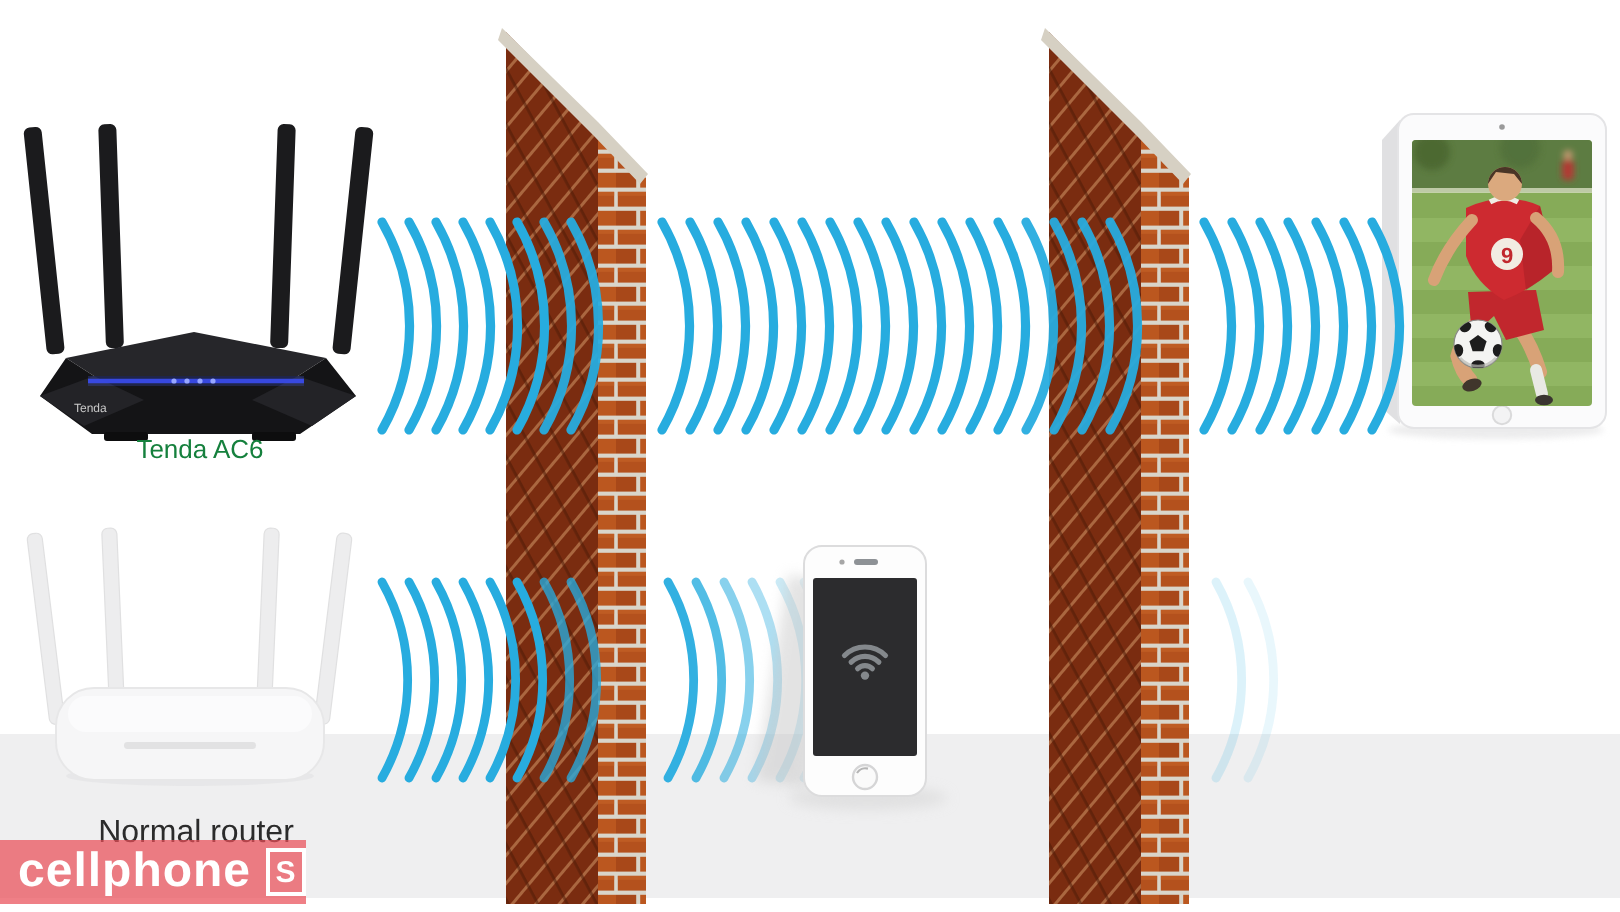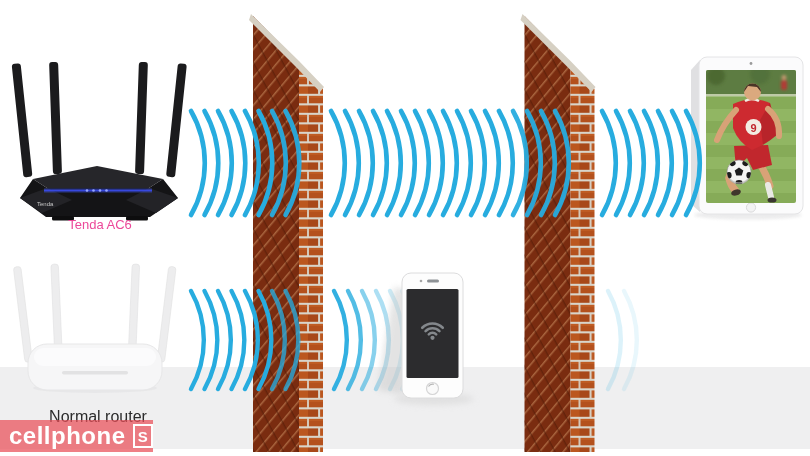--- a/index.html
+++ b/index.html
@@ -2,21 +2,21 @@
 <html><head>
 <meta charset="utf-8">
 <style>
   html,body { margin:0; padding:0; background:#ffffff; }
   .stage {
     position:relative; width:810px; height:456px; background:#ffffff;
     overflow:hidden; font-family:"Liberation Sans", sans-serif;
   }
   .stage > svg { position:absolute; left:0; top:0; }
   .device-label {
-    position:absolute; text-align:center; color:#ec4899;
+    position:absolute; text-align:center; color:#15803d;
     font-family:"Liberation Sans", sans-serif;
   }
   #label-tenda  { left:40px; top:217px; width:120px; font-size:13px; }
   #label-normal { left:38px; top:408px; width:120px; font-size:16px; color:#2b2b2b; }
   .banner {
     position:absolute; left:0; top:420px; width:153px; height:32px;
     display:flex; align-items:center; padding-left:9px; box-sizing:border-box; gap:7px;
   }
   .wm-text {
     color:#ffffff; font-weight:bold; font-size:24px; line-height:1;

